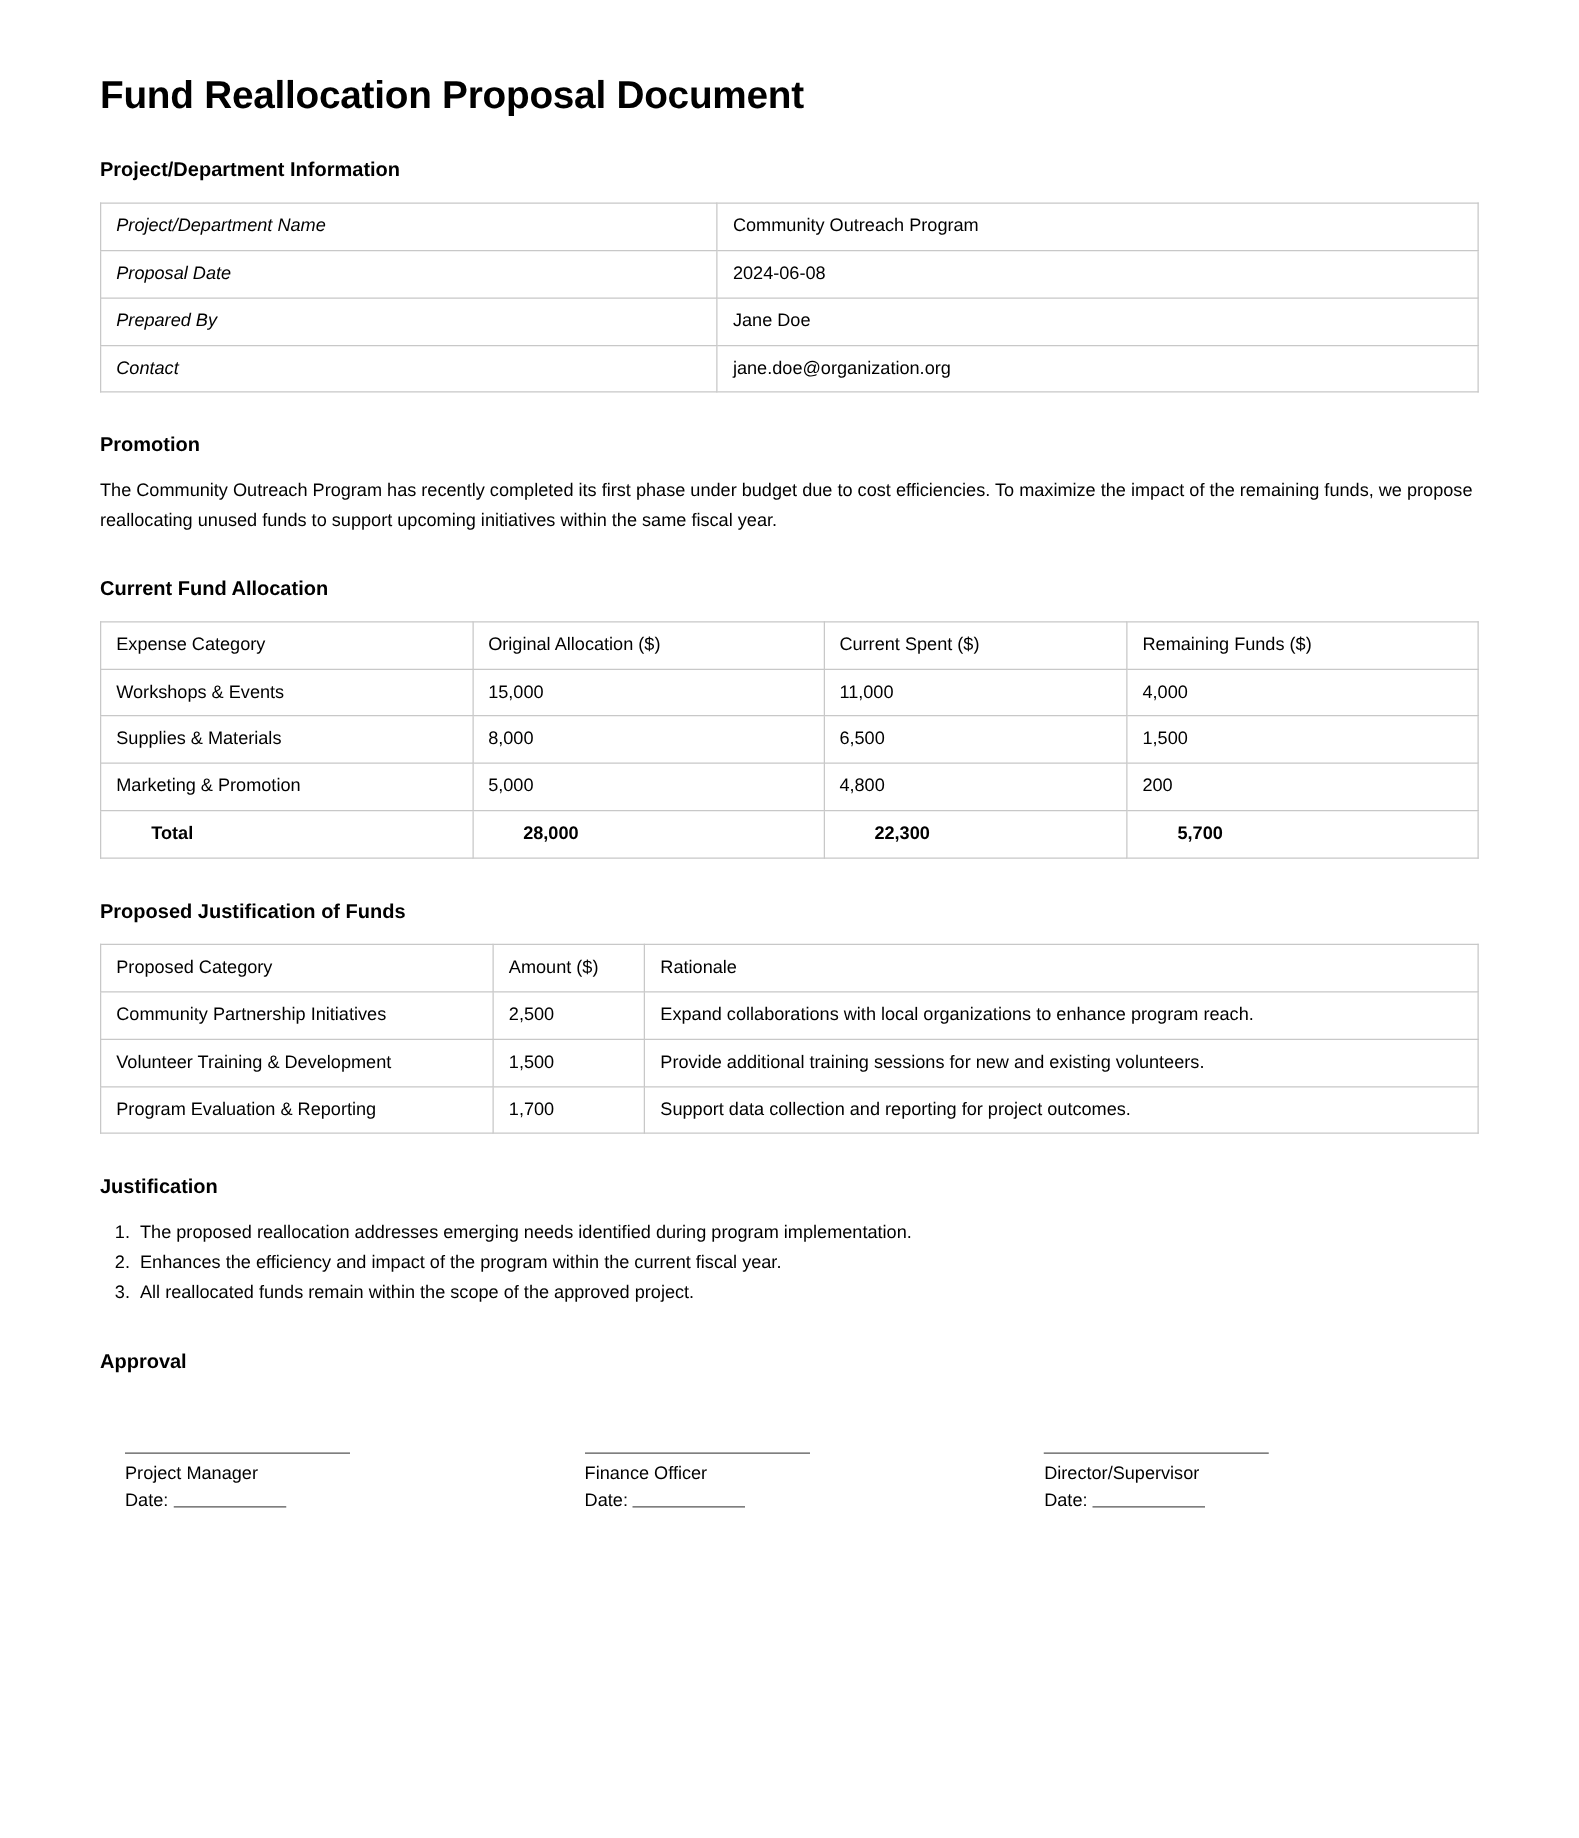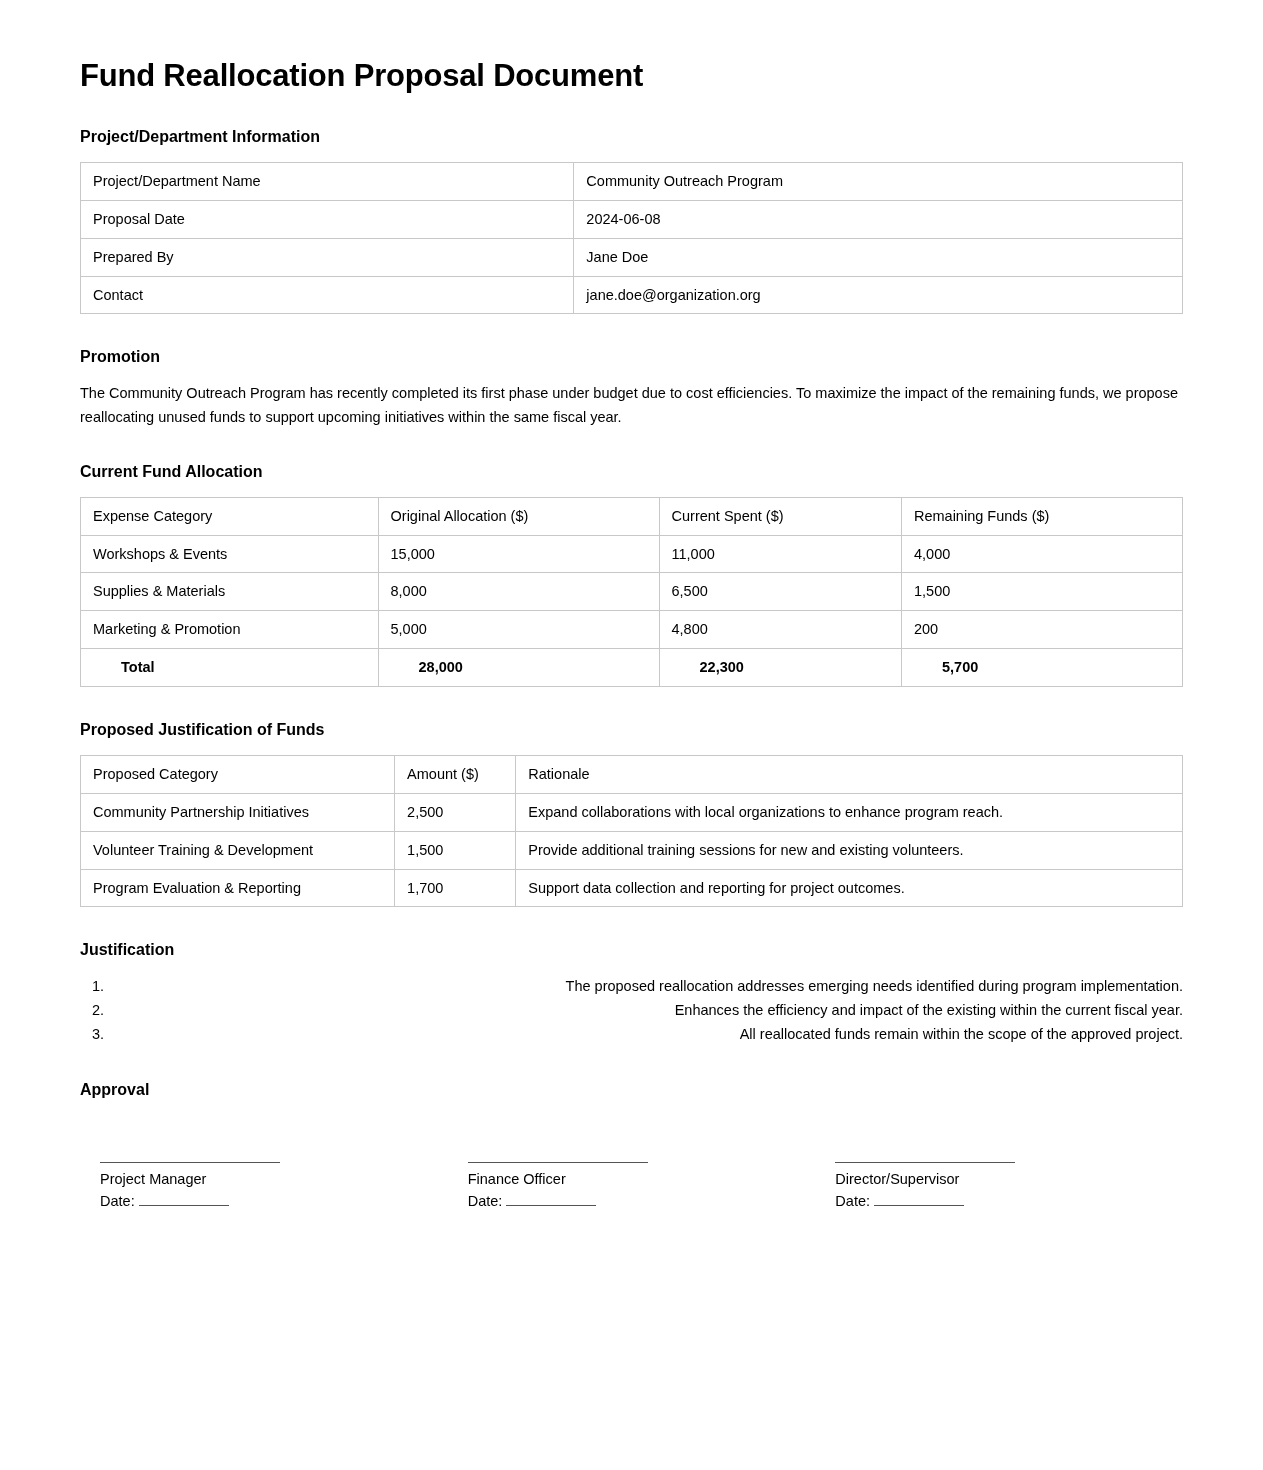--- a/index.html
+++ b/index.html
@@ -39,21 +39,21 @@
     table-layout: fixed;
   }
   table td, table th {
     border: 1px solid #c8c8c8;
     padding: 9px 12px;
     text-align: left;
     vertical-align: top;
     font-weight: normal;
     line-height: 1.3;
   }
-  .info-table td.label { width: 42.5%; }
+  .info-table td.label { width: 42.5%; font-style: italic; }
   .alloc-table col.c1 { width: 27%; }
   .alloc-table col.c2 { width: 25.5%; }
   .alloc-table col.c3 { width: 22%; }
   .alloc-table col.c4 { width: 25.5%; }
   .realloc-table col.r1 { width: 28.5%; }
   .realloc-table col.r2 { width: 11%; }
   .realloc-table col.r3 { width: 60.5%; }
   tr.total-row td { font-weight: bold; padding-left: 40px; }
   p.body-text {
     font-size: 14.5px;
@@ -61,21 +61,20 @@
     margin: 0;
   }
   ol.justification-list {
     font-size: 14.5px;
     line-height: 1.65;
     margin: 0;
     padding-left: 28px;
   }
   ol.justification-list li {
     padding-left: 4px;
-    text-align: right;
   }
   .approval-row {
     display: flex;
     margin-top: 62px;
   }
   .approval-block {
     width: 33.33%;
     font-size: 14.5px;
     margin-left: 20px;
   }
@@ -212,21 +211,21 @@
           <td>Support data collection and reporting for project outcomes.</td>
         </tr>
       </tbody>
     </table>
   </div>
 
   <div class="section">
     <h2 class="section-title">Justification</h2>
     <ol class="justification-list">
       <li>The proposed reallocation addresses emerging needs identified during program implementation.</li>
-      <li>Enhances the efficiency and impact of the existing within the current fiscal year.</li>
+      <li>Enhances the efficiency and impact of the program within the current fiscal year.</li>
       <li>All reallocated funds remain within the scope of the approved project.</li>
     </ol>
   </div>
 
   <div class="section">
     <h2 class="section-title">Approval</h2>
     <div class="approval-row">
 
       <div class="approval-block">
         <div class="sig-line"></div>

